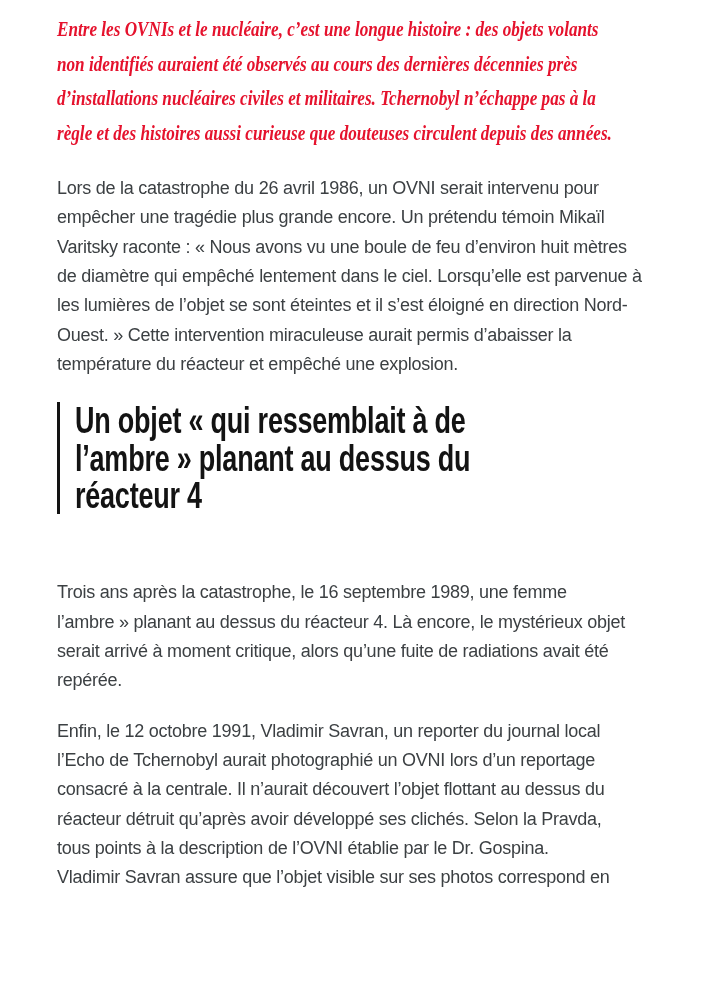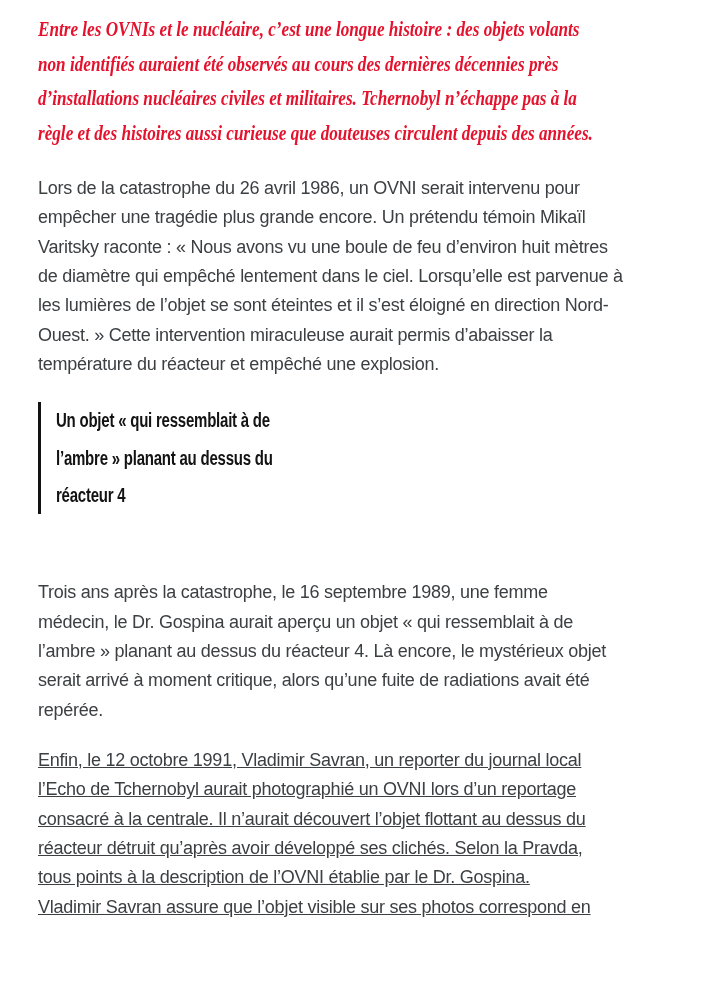--- a/index.html
+++ b/index.html
@@ -7,21 +7,21 @@
     padding: 0;
     background: #ffffff;
   }
   body {
     width: 716px;
     height: 987px;
     overflow: hidden;
     font-family: "Liberation Sans", sans-serif;
   }
   .content {
-    padding: 12px 38px 0 38px;
+    padding: 12px 38px 0 57px;
     box-sizing: border-box;
   }
   .line {
     display: block;
     white-space: nowrap;
   }
 
   
   .intro {
     margin: 0;
@@ -41,29 +41,29 @@
   .para {
     margin: 0;
     color: var(--body-color, #3c4043);
     font-size: 18px;
     line-height: 29.35px;
     letter-spacing: -0.25px;
     font-weight: 400;
   }
   .p1 { margin-top: 24px; }
   .p2 { margin-top: 64px; }
-  .p3 { margin-top: 21px; text-decoration: underline; }
+  .p3 { margin-top: 21px; }
 
   
   .heading {
     margin: 23px 0 0 0;
     border-left: 3px solid var(--heading-color, #131313);
     padding-left: 15px;
     color: var(--heading-color, #131313);
-    font-size: 20px;
+    font-size: 36px;
     line-height: 37.3px;
     font-weight: 700;
     letter-spacing: -0.3px;
   }
   .heading .line {
     transform: scaleX(0.75);
     transform-origin: 0 50%;
   }
 </style>
 </head>
@@ -89,21 +89,20 @@
   </p>
 
   <h2 class="heading">
     <span class="line">Un objet « qui ressemblait à de</span>
     <span class="line">l’ambre » planant au dessus du</span>
     <span class="line">réacteur 4</span>
   </h2>
 
   <p class="para p2">
     <span class="line">Trois ans après la catastrophe, le 16 septembre 1989, une femme</span>
-    <span class="line">médecin, le Dr. Gospina aurait aperçu un objet « qui ressemblait à de</span>
     <span class="line">l’ambre » planant au dessus du réacteur 4. Là encore, le mystérieux objet</span>
     <span class="line">serait arrivé à moment critique, alors qu’une fuite de radiations avait été</span>
     <span class="line">repérée.</span>
   </p>
 
   <p class="para p3">
     <span class="line">Enfin, le 12 octobre 1991, Vladimir Savran, un reporter du journal local</span>
     <span class="line">l’Echo de Tchernobyl aurait photographié un OVNI lors d’un reportage</span>
     <span class="line">consacré à la centrale. Il n’aurait découvert l’objet flottant au dessus du</span>
     <span class="line">réacteur détruit qu’après avoir développé ses clichés. Selon la Pravda,</span>

